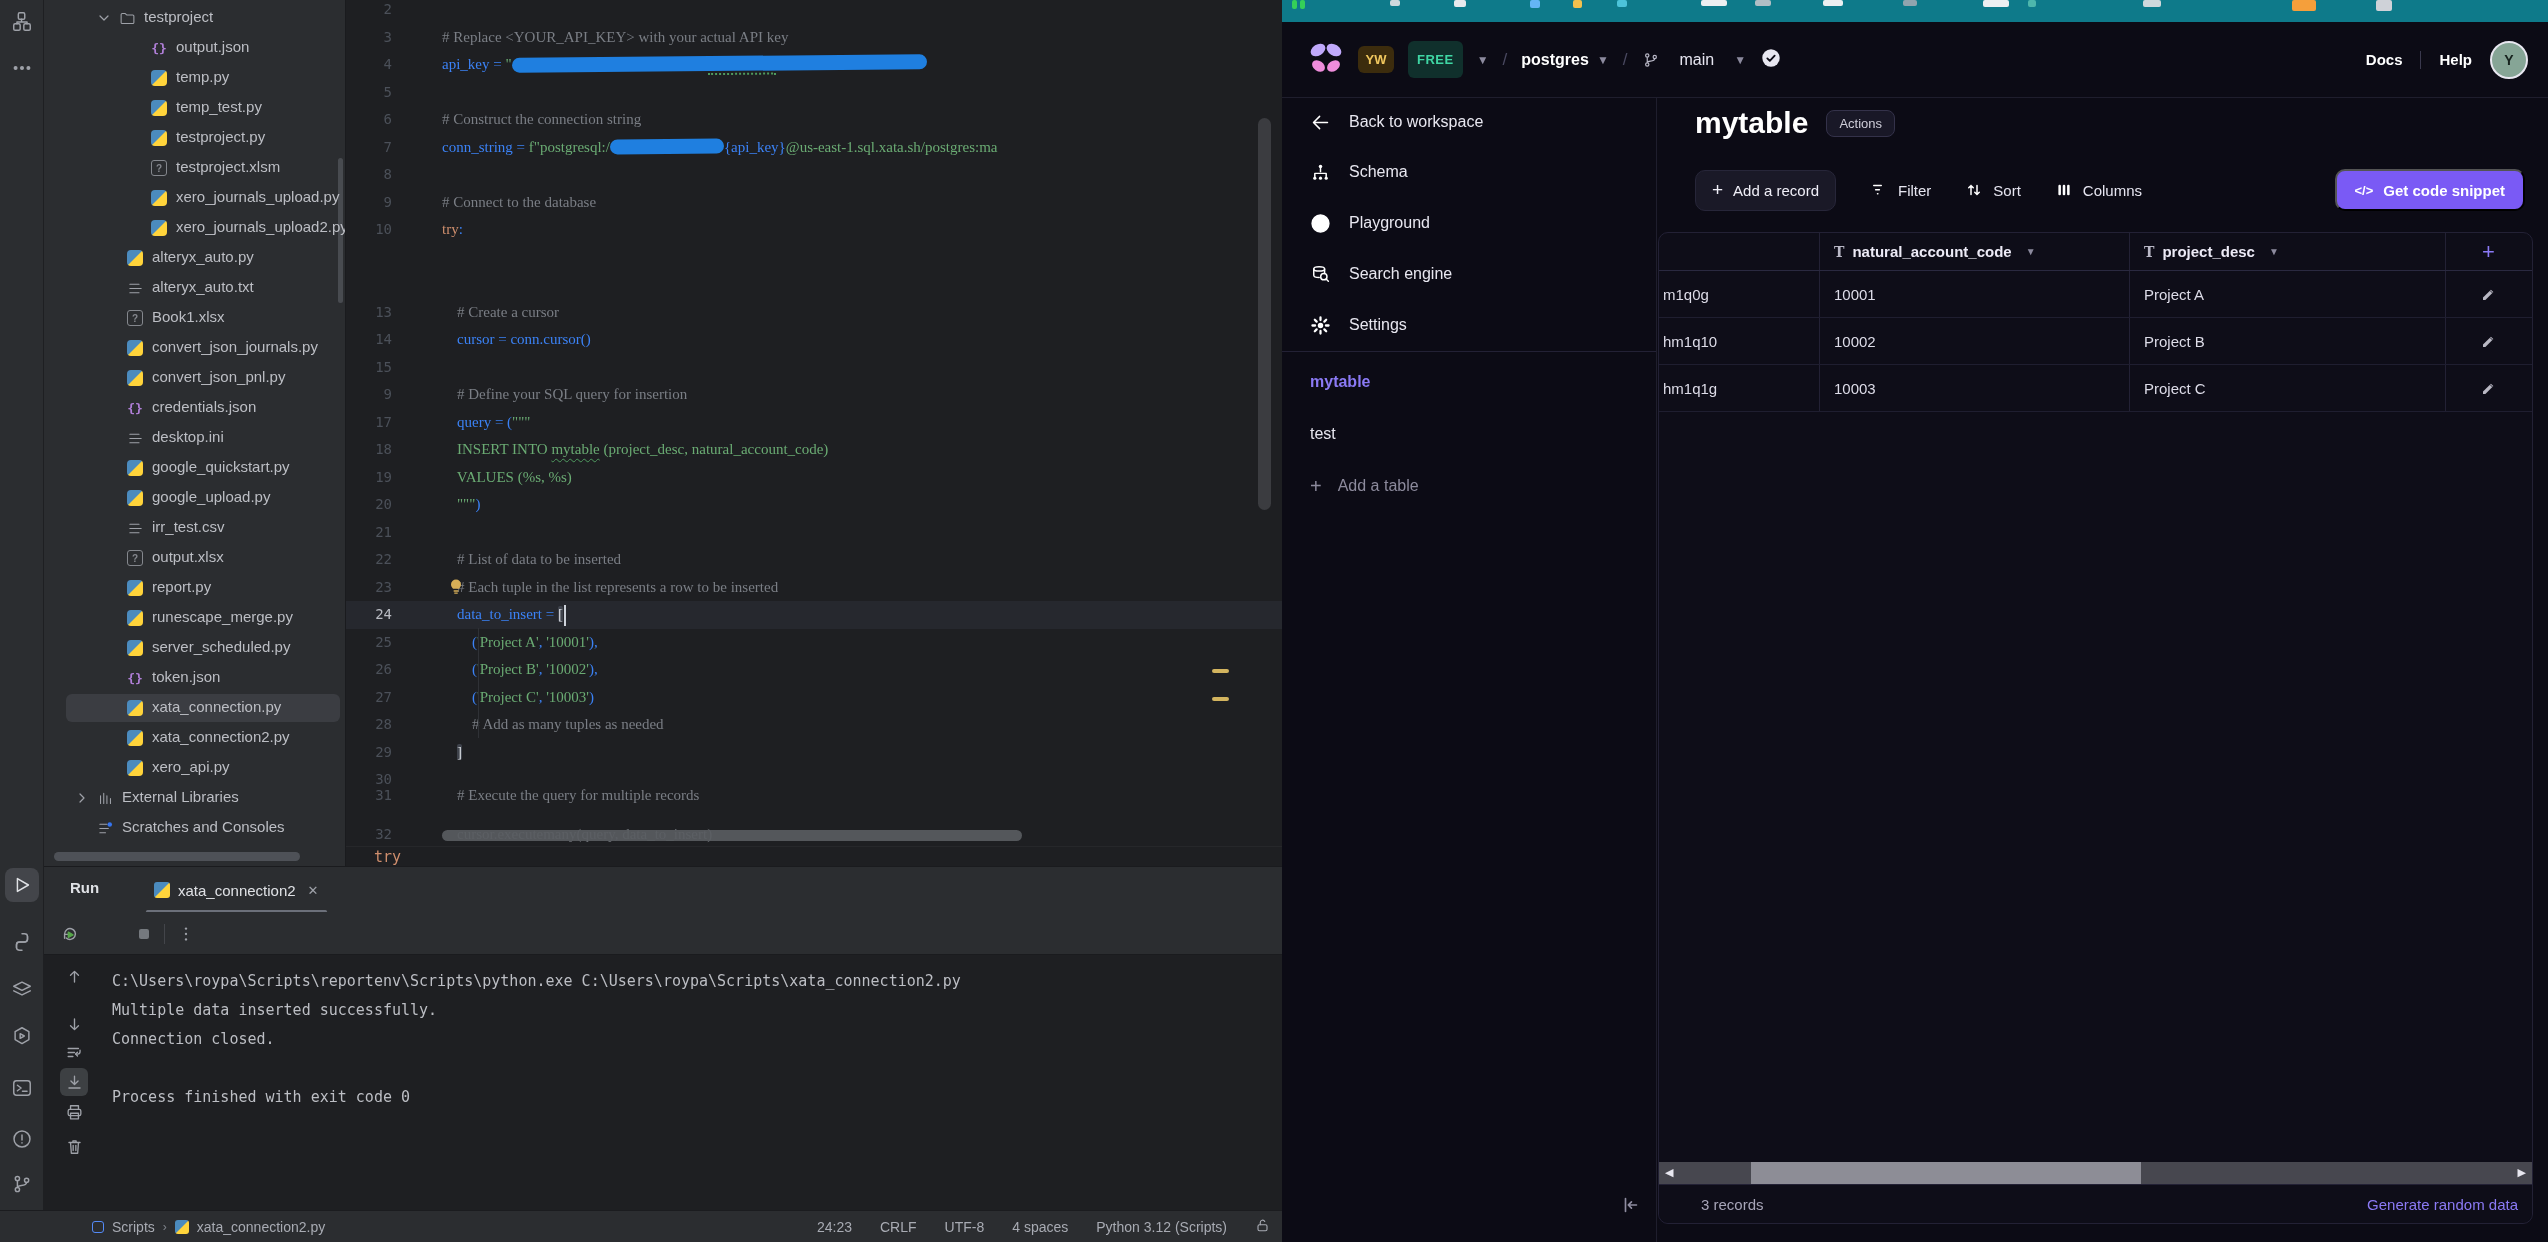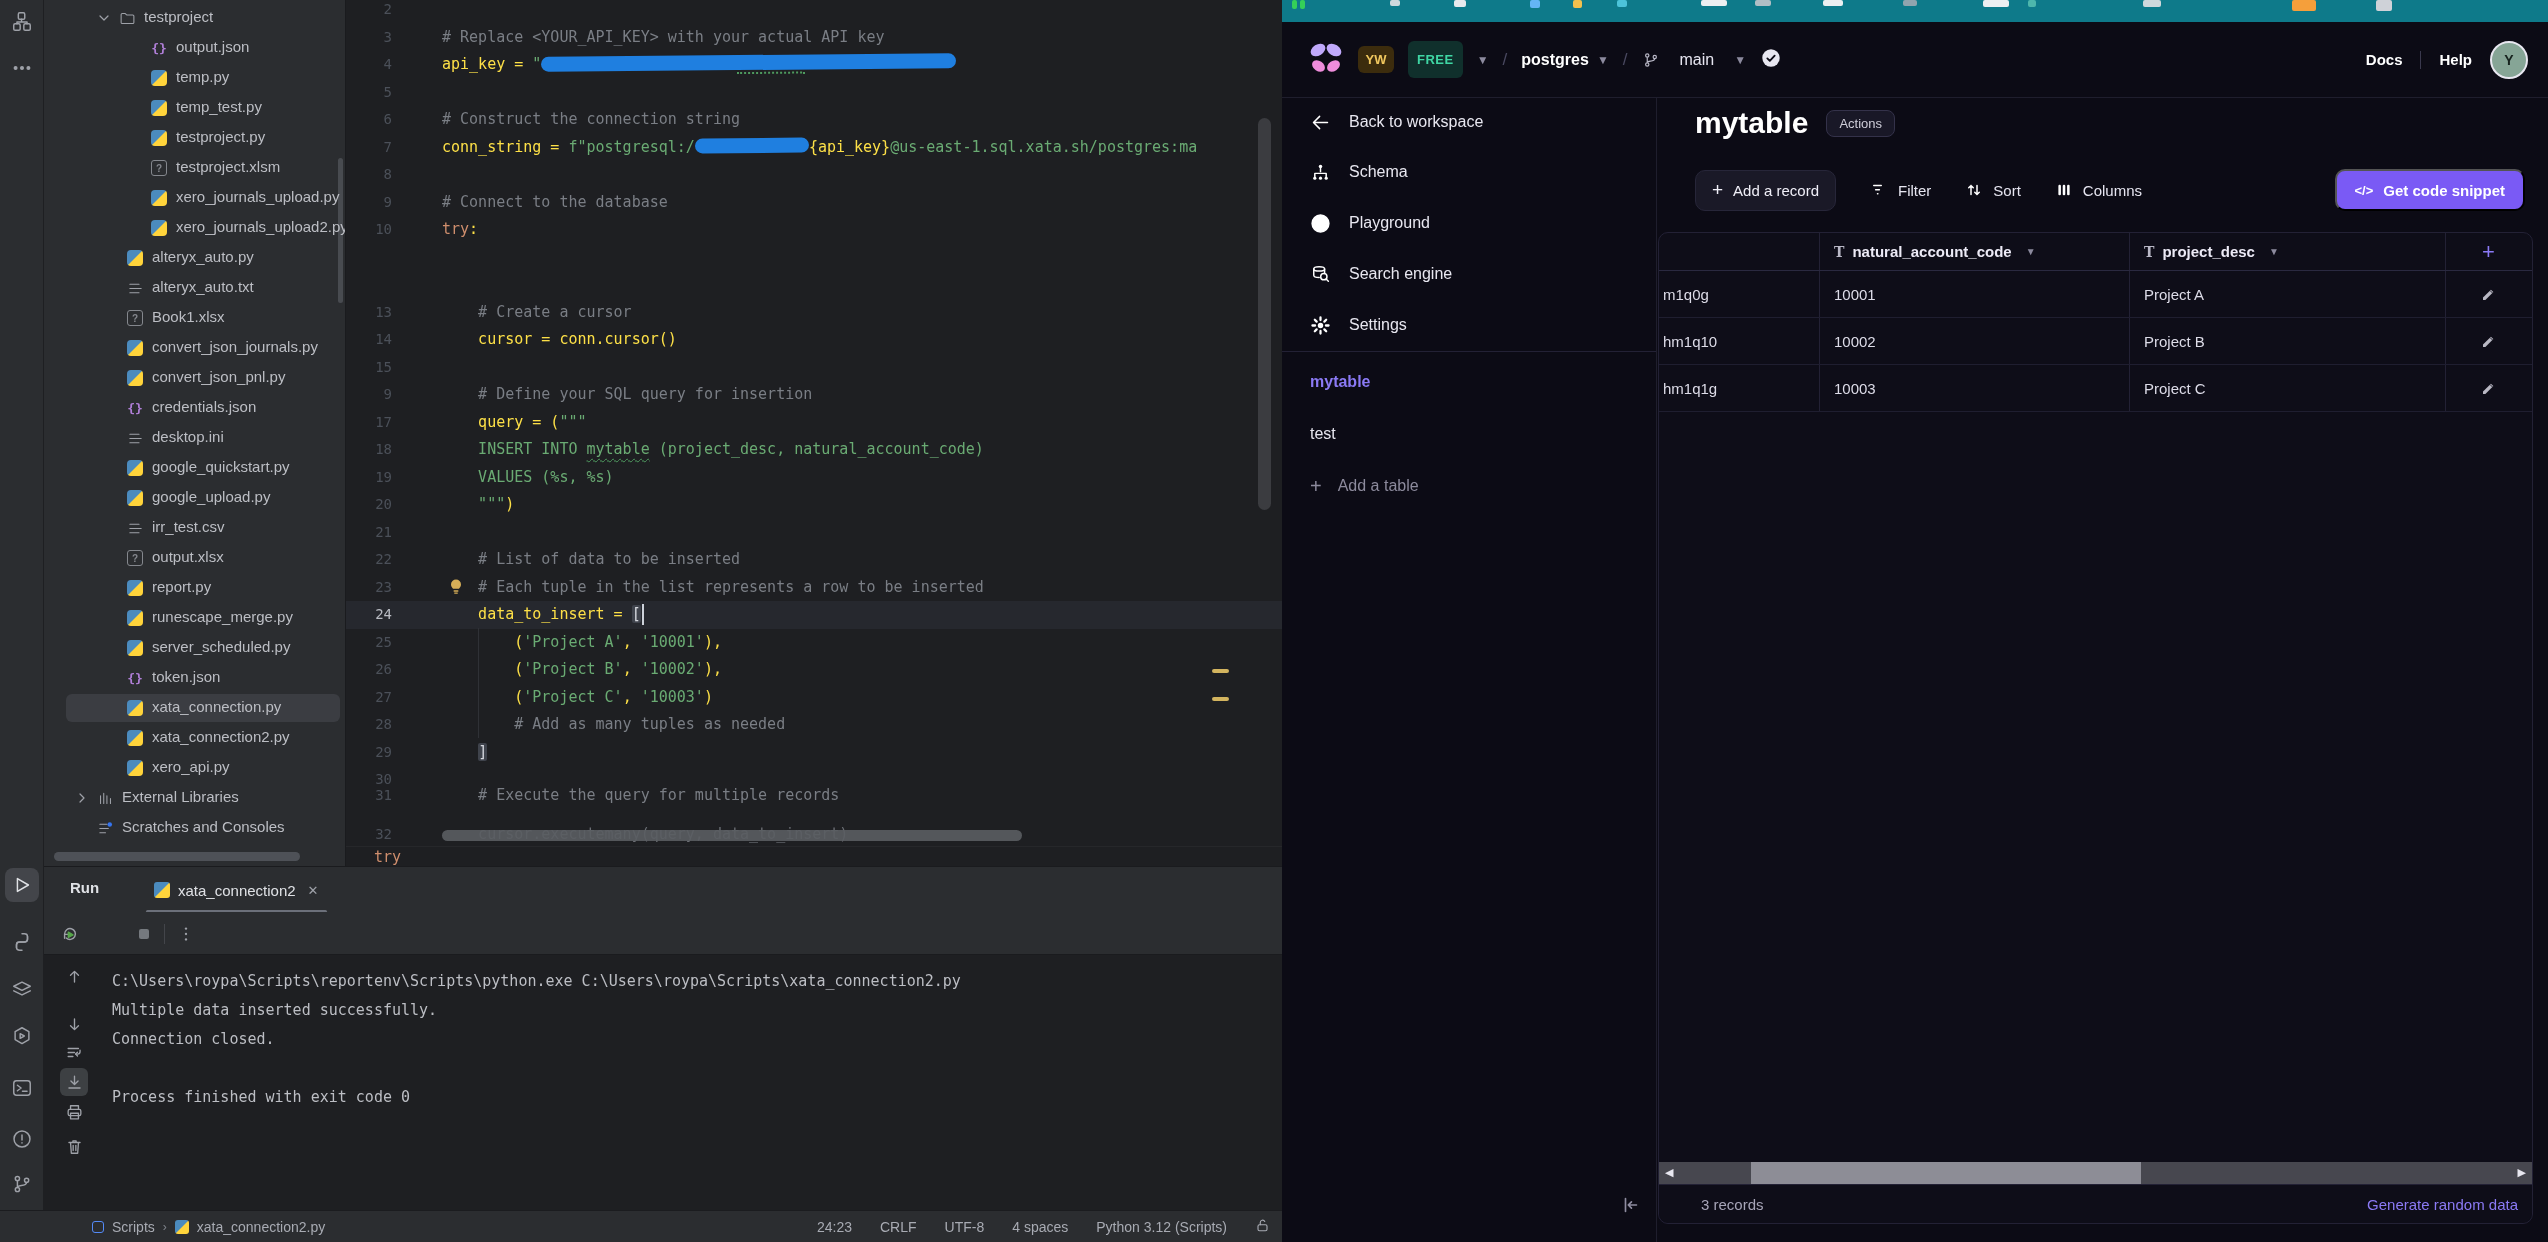--- a/index.html
+++ b/index.html
@@ -28,22 +28,22 @@
   .tree-hscroll{position:absolute;left:10px;top:852px;width:246px;height:9px;background:#55585e;border-radius:5px;opacity:.85;}
   .tree-vscroll{position:absolute;left:294px;top:158px;width:5px;height:145px;background:#55585e;border-radius:3px;opacity:.7;}
   
   .editor{position:absolute;left:346px;top:0;width:936px;height:866px;background:#1e1f22;overflow:hidden;
      font-family:"DejaVu Sans Mono",monospace;font-size:15px;}
   .codeclip{position:absolute;left:0;top:0;width:936px;height:846px;overflow:hidden;}
   .cl{position:absolute;left:0;width:936px;height:27.5px;line-height:27.5px;white-space:pre;}
   .cl .ln{position:absolute;left:0;width:46px;text-align:right;color:#4b5059;font-size:14px;}
   .cl.cur{background:#26282e;}
   .cl.cur .ln{color:#b9bcc3;}
-  .lc{position:absolute;left:96px;white-space:pre;}
-  .tx{color:#fde047;} .cm{color:#7a7e85;} .st{color:#6aab73;} .kw{color:#cf8e6d;}
+  .lc{position:absolute;left:96px;white-space:pre;font-family:Liberation Serif, serif;}
+  .tx{color:#3b82f6;} .cm{color:#7a7e85;} .st{color:#6aab73;} .kw{color:#cf8e6d;}
   .stu{color:#6aab73;text-decoration:underline wavy #4e9a5e 1px;text-underline-offset:4px;}
   .brh{color:#d5d8de;background:#3f434c;border-radius:2px;}
   .dim .lc span{color:#6b6e74;}
   .redact{display:inline-block;height:15px;background:#1f7fe0;border-radius:8px;vertical-align:middle;position:relative;top:-2px;transform:rotate(-.5deg);}
   .redact4::after{content:"";position:absolute;left:196px;bottom:-4px;width:68px;height:0;border-bottom:2px dotted #4e9a5e;}
   .caret{display:inline-block;width:2px;height:21px;background:#cdd2da;vertical-align:middle;margin-left:1px;}
   .bulb{position:absolute;left:100px;top:3px;}
   .bulb svg{width:20px;height:20px;}
   .guide{position:absolute;left:132px;top:628px;width:1px;height:110px;background:#2f3136;}
   .ed-hscroll{position:absolute;left:96px;top:830px;width:580px;height:11px;background:#5a5d62;border-radius:6px;opacity:.9;}

